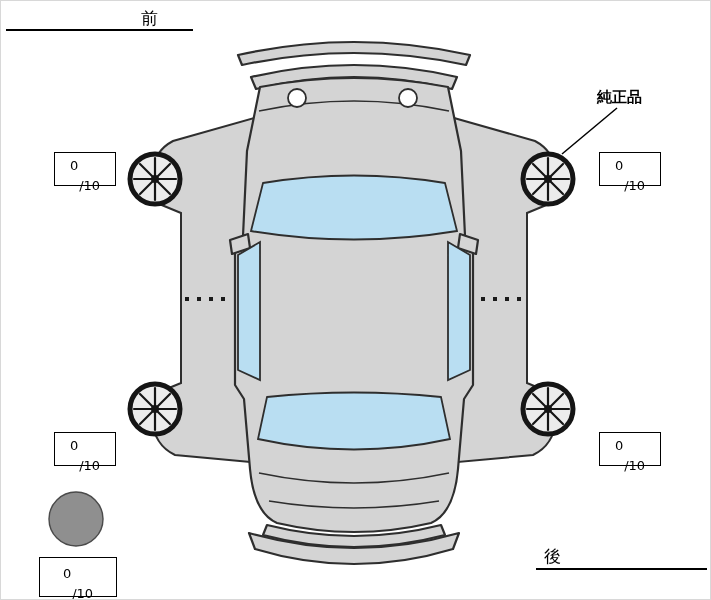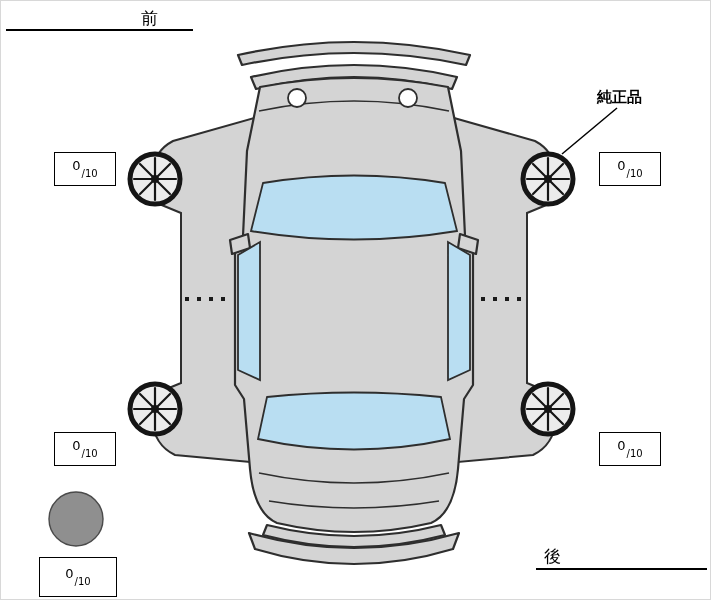--- a/index.html
+++ b/index.html
@@ -33,21 +33,21 @@
     width:62px; height:34px;
     background:#ffffff;
     border:1.5px solid #000000;
     box-sizing:border-box;
     display:flex; align-items:center; justify-content:center;
     line-height:1;
     color:#000;
   }
   .box.spare-box { width:78px; height:40px; }
   .val { font-size:13px; position:relative; top:-4px; padding-right:1px; }
-  .max { font-size:10px; position:relative; top:5px; }
+  .max { font-size:13px; position:relative; top:16px; }
 
   
   .jp-label { position:absolute; color:#000; font-size:17px; }
   .jp-label.genuine { font-weight:bold; font-size:15px; }
   .underline { position:absolute; border-top:2px solid #000; height:0; }
 </style>
 </head>
 <body>
 
 <div class="stage">

